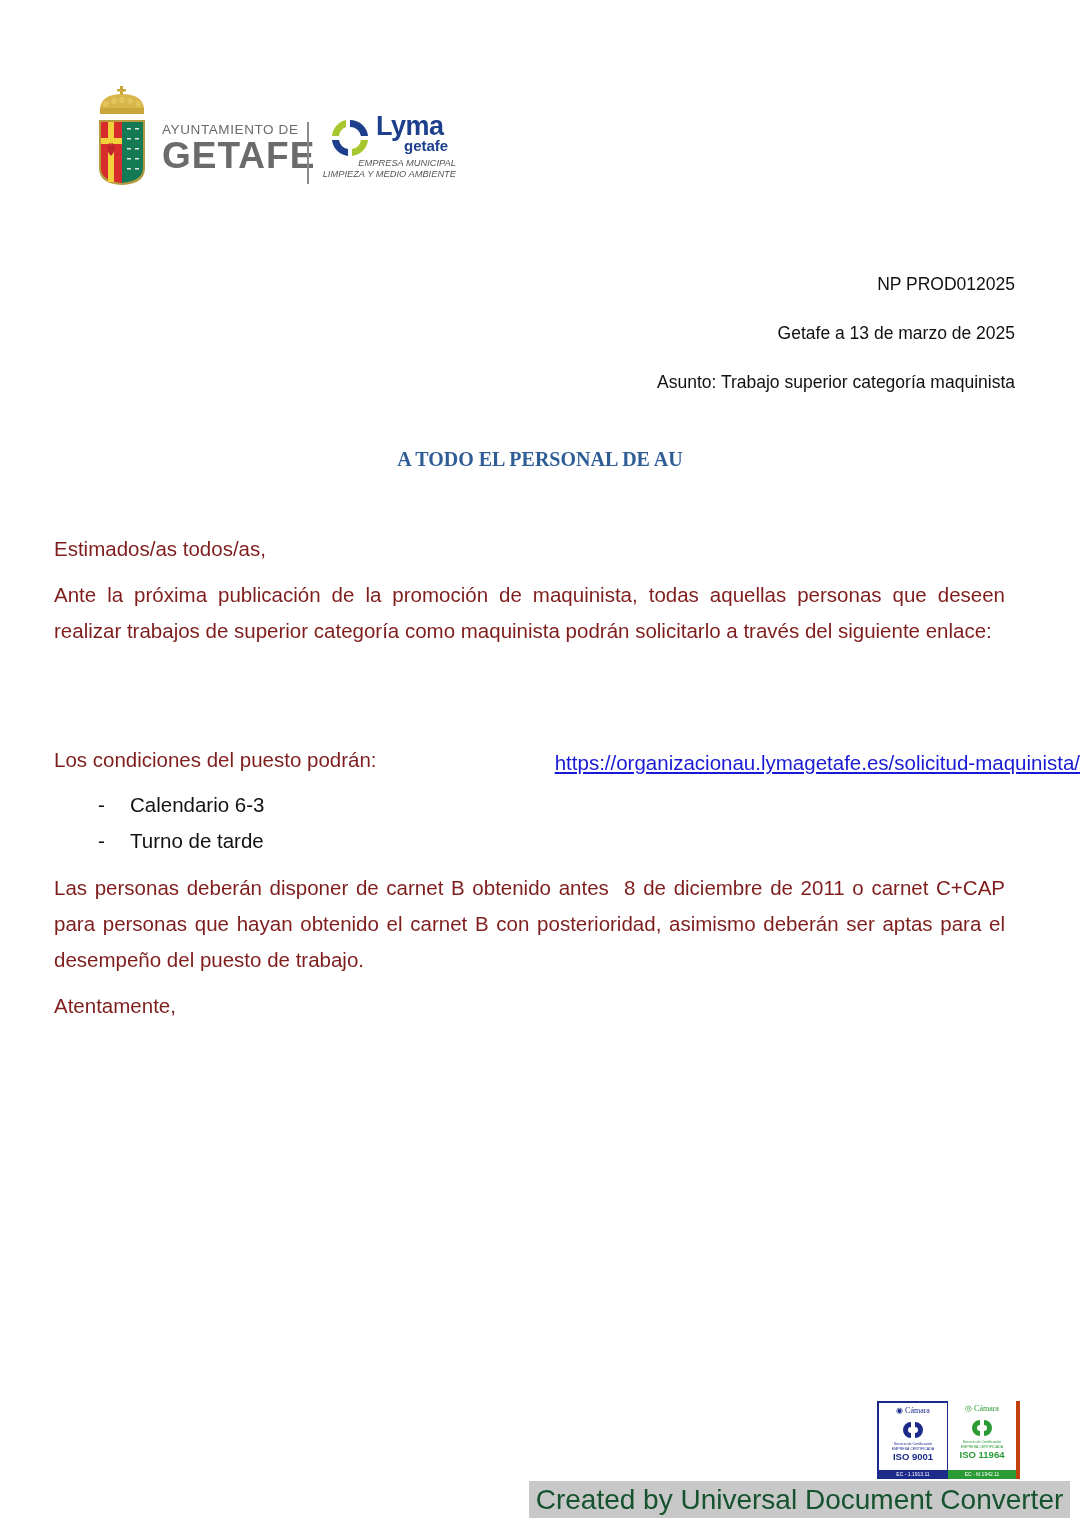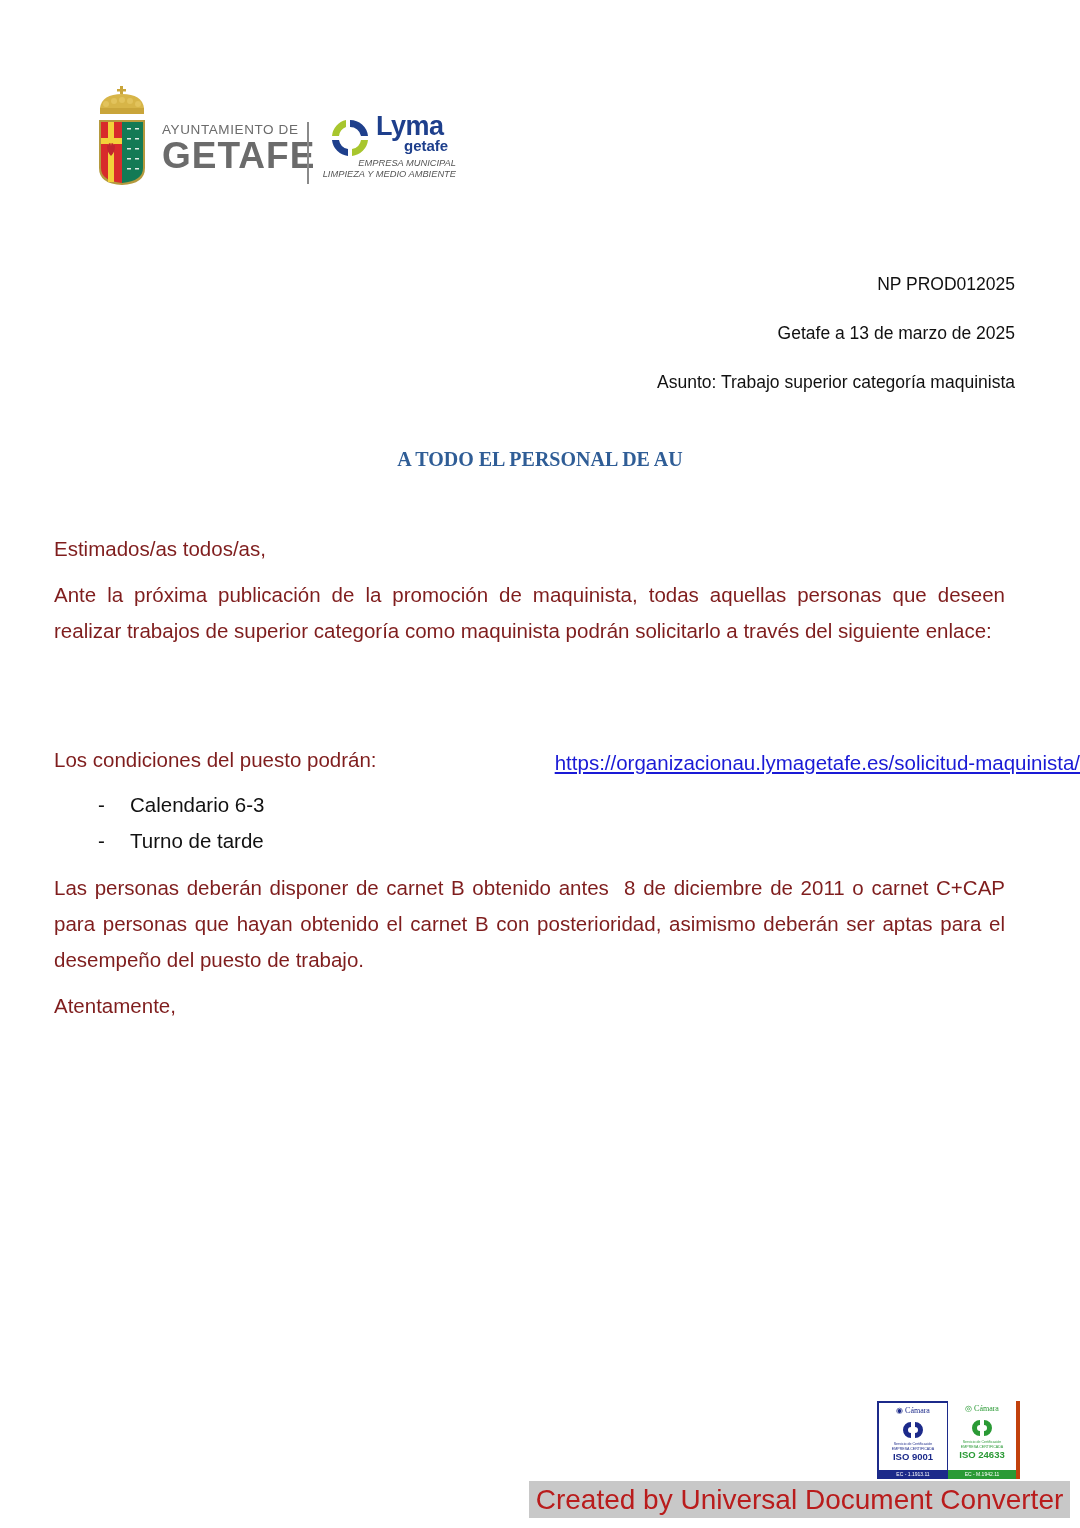--- a/index.html
+++ b/index.html
@@ -44,21 +44,21 @@
   .b1 { left: 877px; border: 2px solid #1c2a8a; border-bottom: none; }
   .b1 .hdr, .b1 .iso { color: #1c2a8a; }
   .b1 .code { background: #1c2a8a; }
   .b2 { left: 948px; border-right: 4px solid #c2410c; }
   .b2 .hdr, .b2 .iso { color: #2a9a35; }
   .b2 .code { background: #2a9a35; }
   .b1 .txt { color: #1c2a8a; }
   .b2 .txt { color: #2a9a35; }
 
   .watermark { position: absolute; left: 529px; top: 1481px; width: 541px; height: 37px; background: #c8c8c8;
-               color: #b91c1c; font-size: 28px; line-height: 37px; text-align: center; white-space: nowrap; overflow: hidden; }
+               color: #14532d; font-size: 28px; line-height: 37px; text-align: center; white-space: nowrap; overflow: hidden; }
 </style>
 </head>
 <body>
 
 <div class="logo-block">
   <svg class="coat" viewBox="0 0 52 100">
 
     <rect x="24" y="0" width="3" height="8" fill="#c9a53a"></rect>
     <rect x="21" y="3" width="9" height="2.5" fill="#c9a53a"></rect>
     <path d="M4 22 Q6 8 26 8 Q46 8 48 22 Z" fill="#d7b548"></path>
@@ -149,17 +149,17 @@
   <div class="code">EC - 1.1913.11</div>
 </div>
 <div class="badge b2">
   <div class="hdr">◎ <span>Cámara</span></div>
   <svg class="mark" viewBox="0 0 40 24">
     <path d="M18 4 A8 8 0 1 0 18 20 L18 15 A3 3 0 1 1 18 9 Z" fill="#2a9a35"></path>
     <path d="M22 4 A8 8 0 1 1 22 20 L22 15 A3 3 0 1 0 22 9 Z" fill="#2a9a35"></path>
   </svg>
   <div class="txt">Servicio de Certificación</div>
   <div class="txt">EMPRESA CERTIFICADA</div>
-  <div class="iso">ISO 24633</div>
+  <div class="iso">ISO 11964</div>
   <div class="code">EC - M.1942.11</div>
 </div>
 
 <div class="watermark">Created by Universal Document Converter</div>
 
 </body></html>

